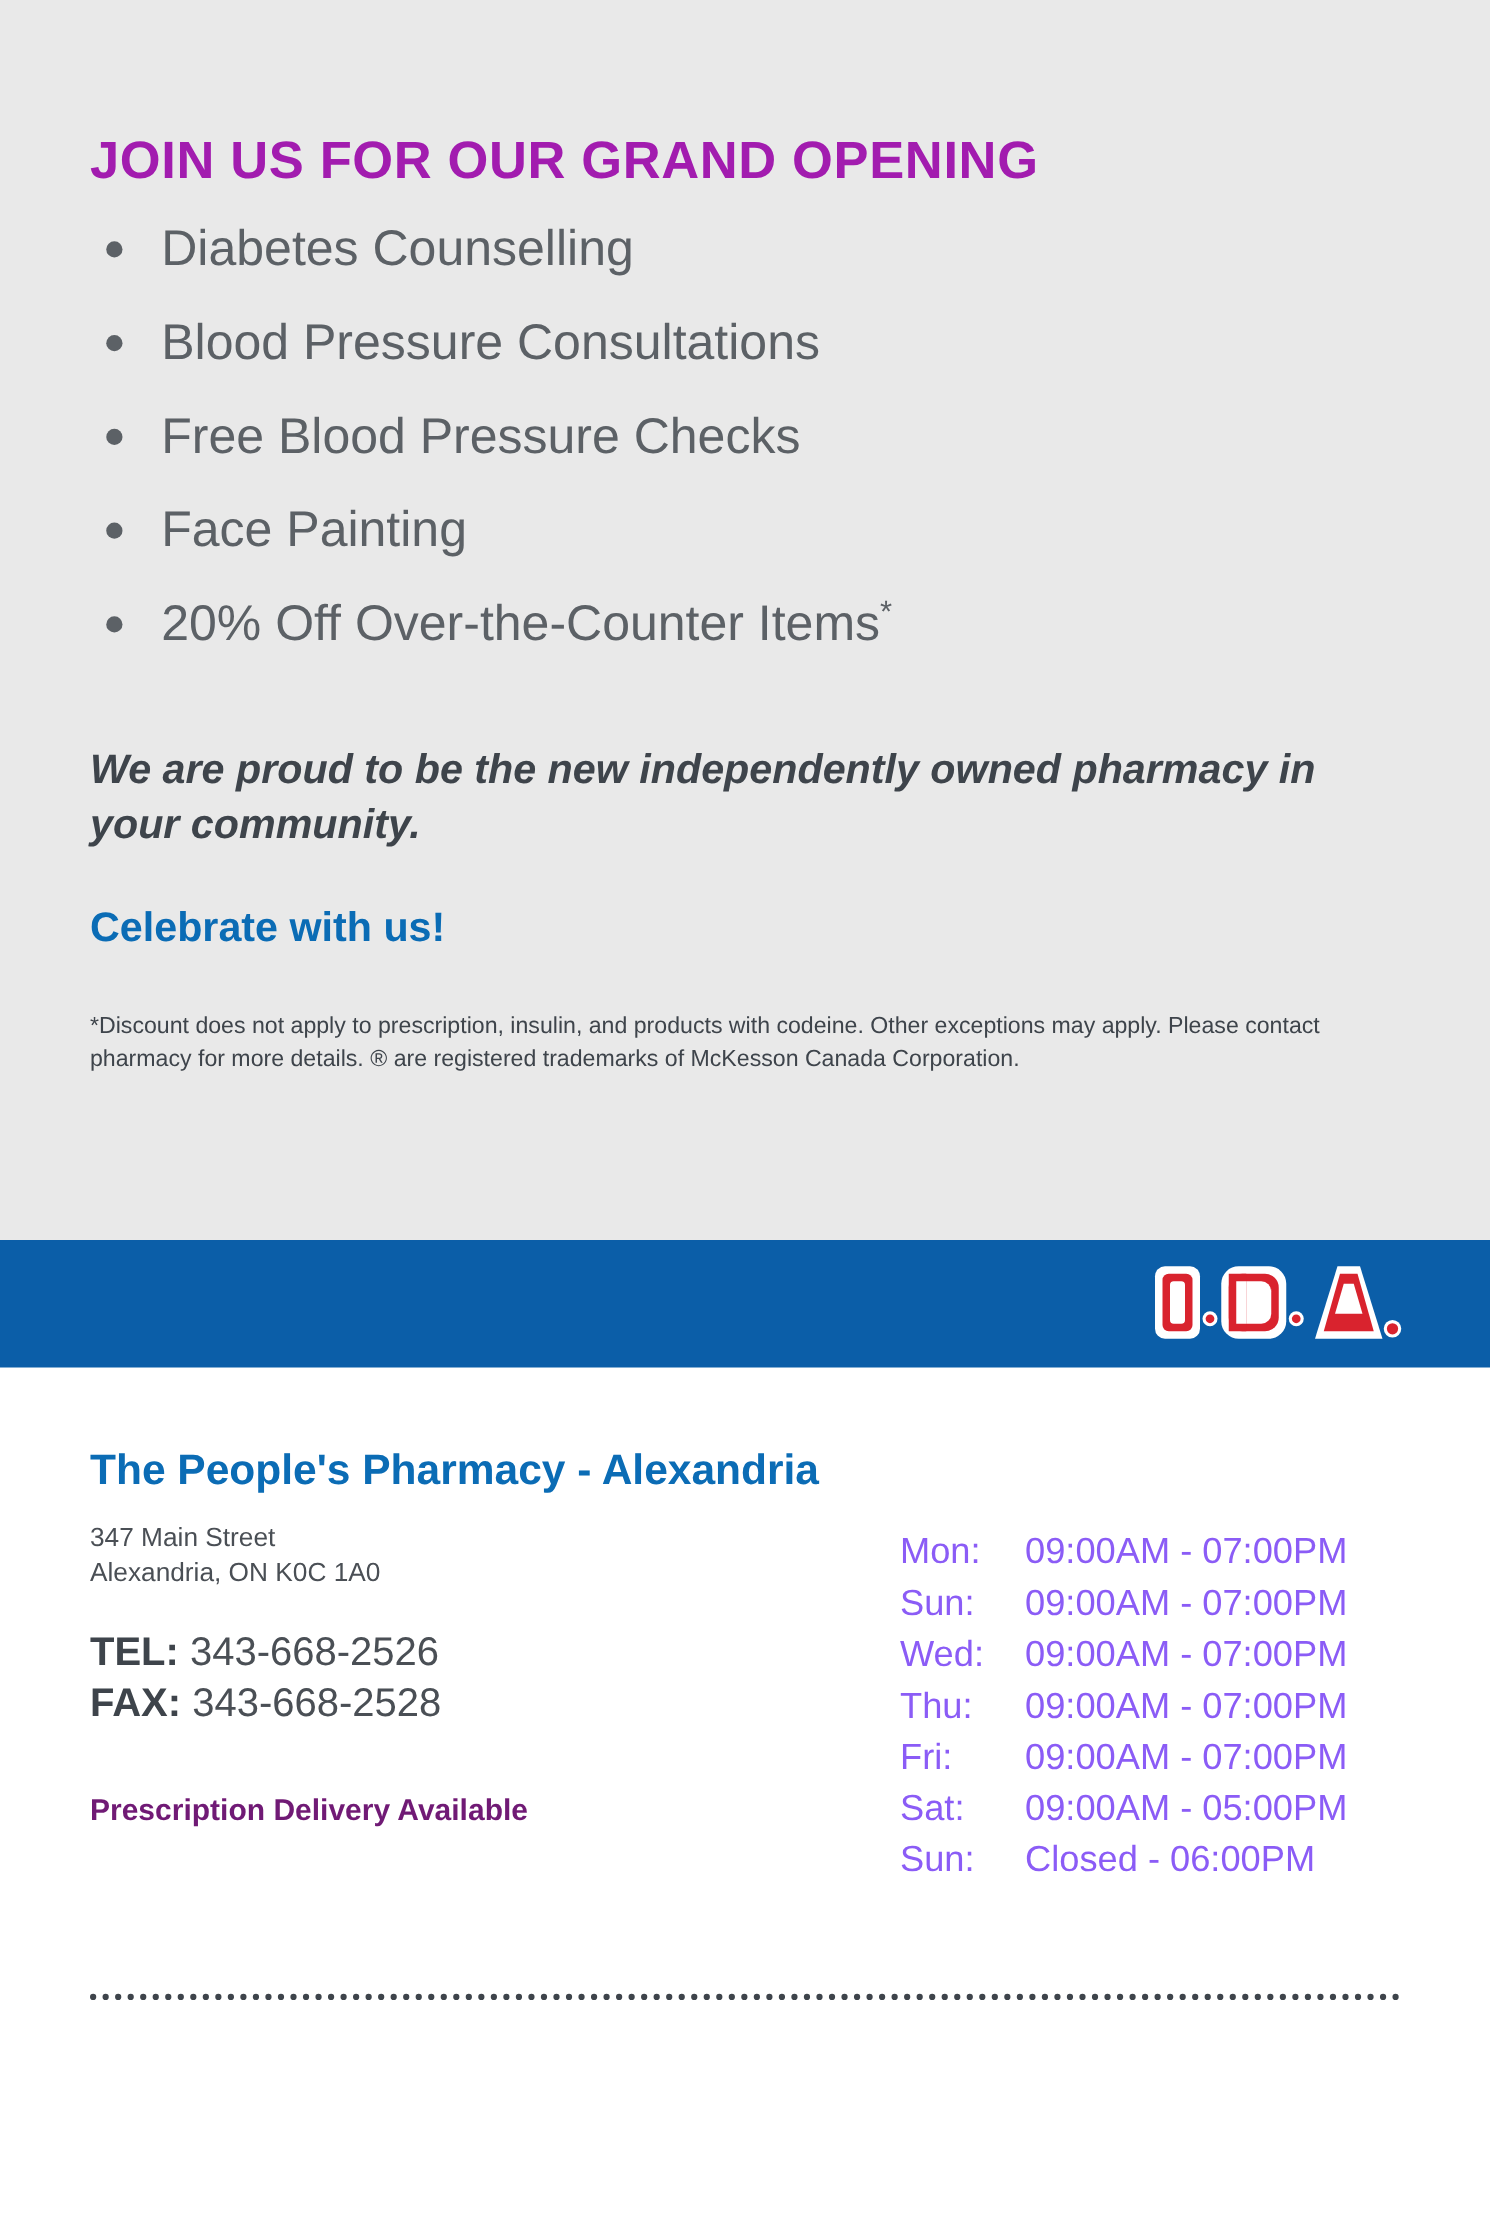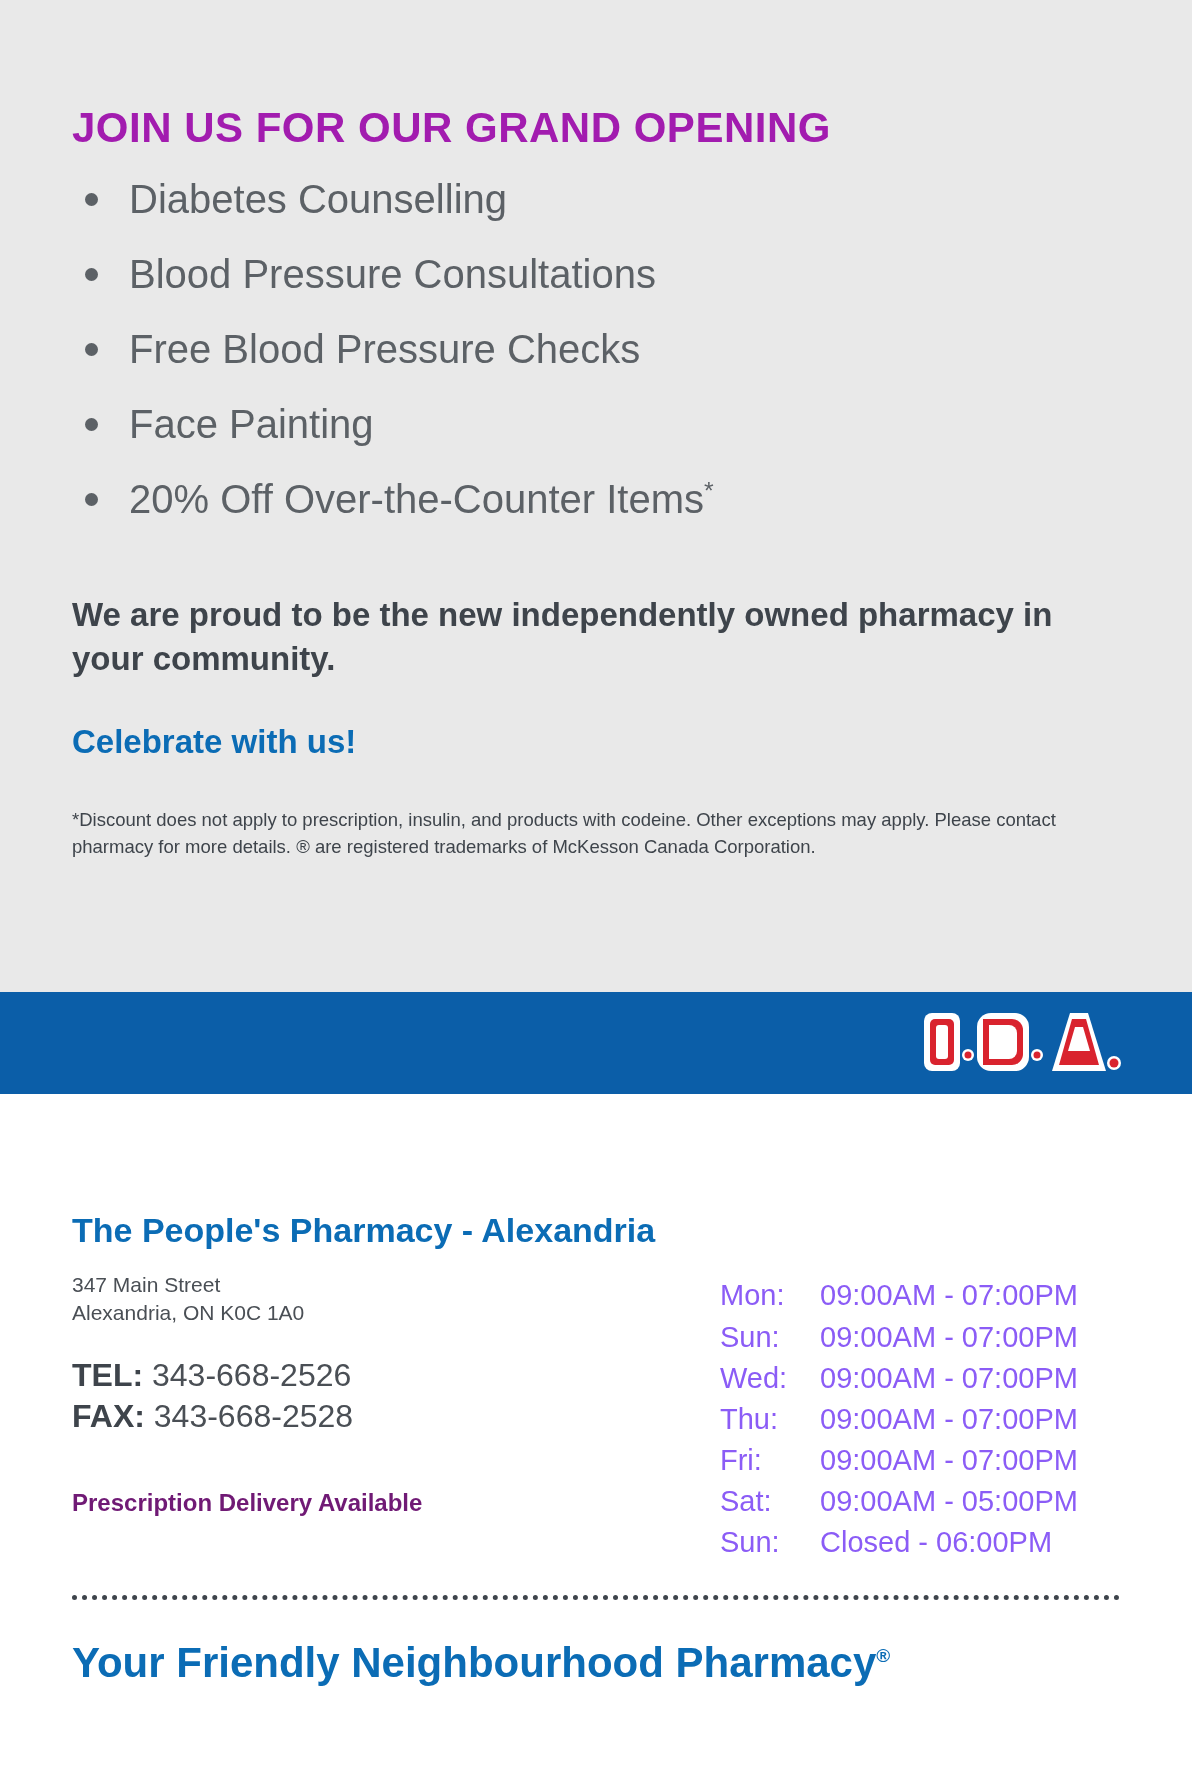--- a/index.html
+++ b/index.html
@@ -68,20 +68,21 @@
     line-height: 0;
   }
 
   .proud {
     margin-top: 74px;
     font-size: 33px;
     font-weight: bold;
     color: #3e444b;
     line-height: 1.32;
     max-width: 990px;
+    font-style: italic;
   }
   .celebrate {
     margin-top: 42px;
     font-size: 33px;
     font-weight: bold;
     color: #0b6cb5;
     line-height: 1.2;
   }
   .disclaimer {
     margin-top: 44px;
@@ -110,21 +111,21 @@
   .ida-logo svg { display: block; }
 
   
   .store {
     position: absolute;
     left: 0;
     top: 1094px;
     width: 1192px;
     height: 606px;
     box-sizing: border-box;
-    padding: 118px 72px 0 72px;
+    padding: 64px 72px 0 72px;
   }
   .store-name {
     font-size: 34px;
     font-weight: bold;
     color: #0b6cb5;
     margin: 0 0 22px 0;
     line-height: 1.1;
   }
   .store-cols {
     position: relative;
@@ -313,17 +314,14 @@
         </div>
         <div class="hours-row">
           <span class="hours-day">Sun:</span><span class="hours-time">Closed - 06:00PM</span>
         </div>
       </div>
     </div>
   </div>
 
   <div class="dotted-rule"></div>
 
-  <div class="tagline">
-    <span>Your Friendly Neighbourhood Pharmacy</span><sup>®</sup>
-  </div>
 
 </div>
 
 </body></html>

